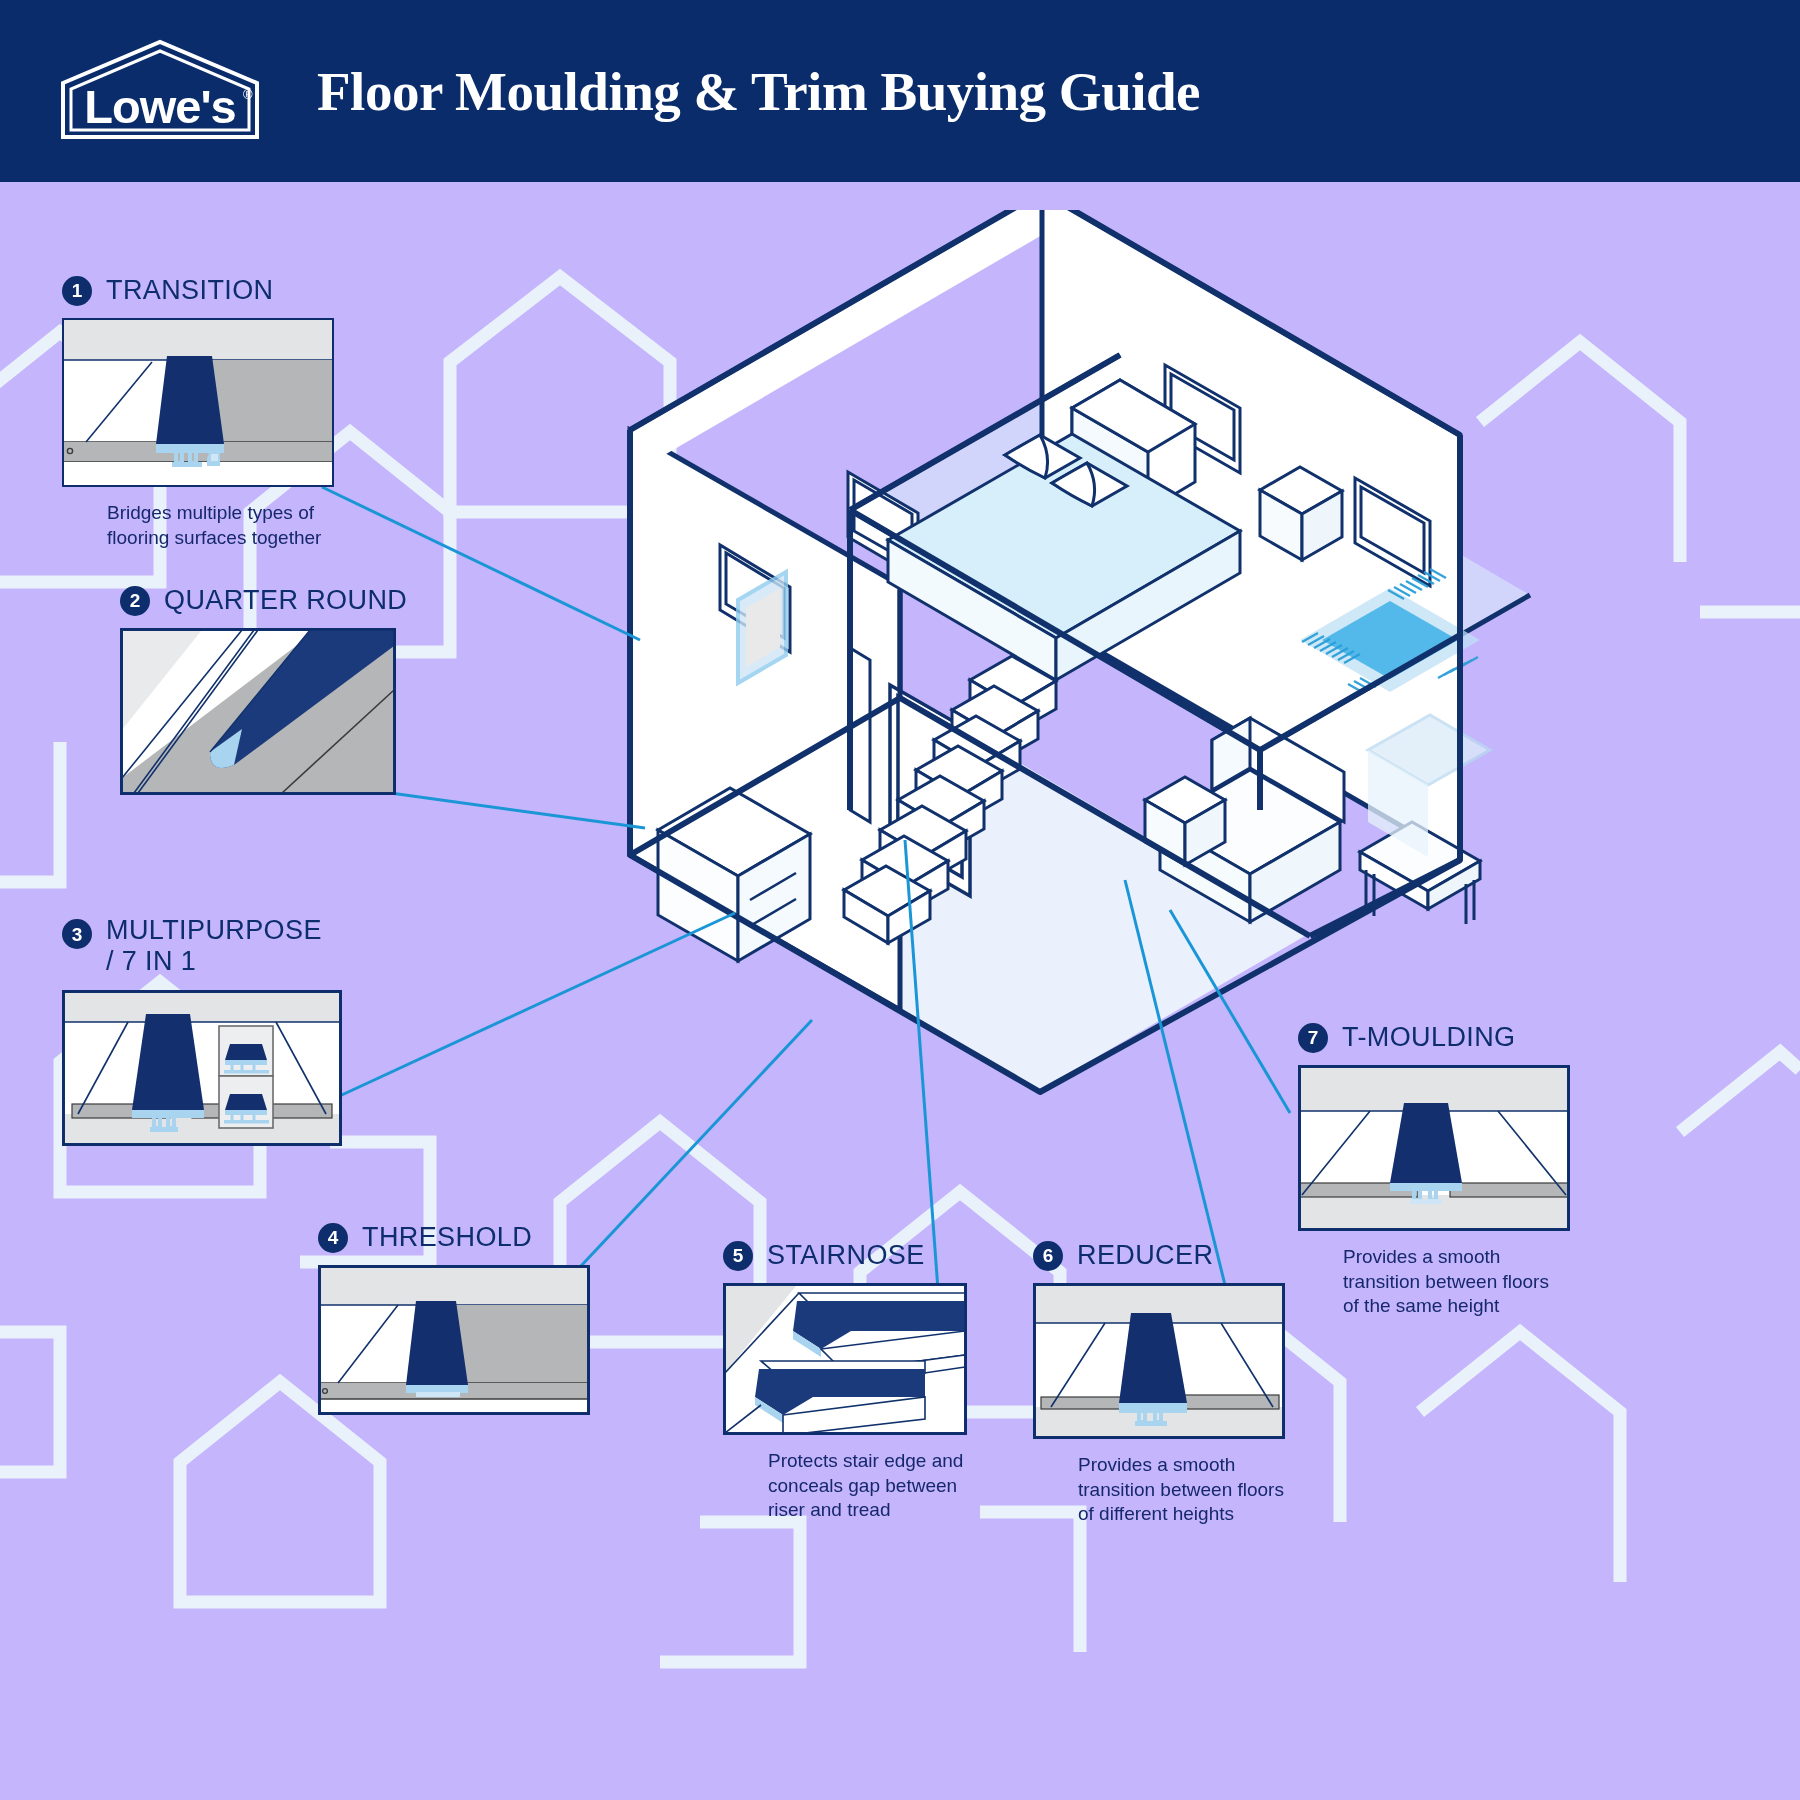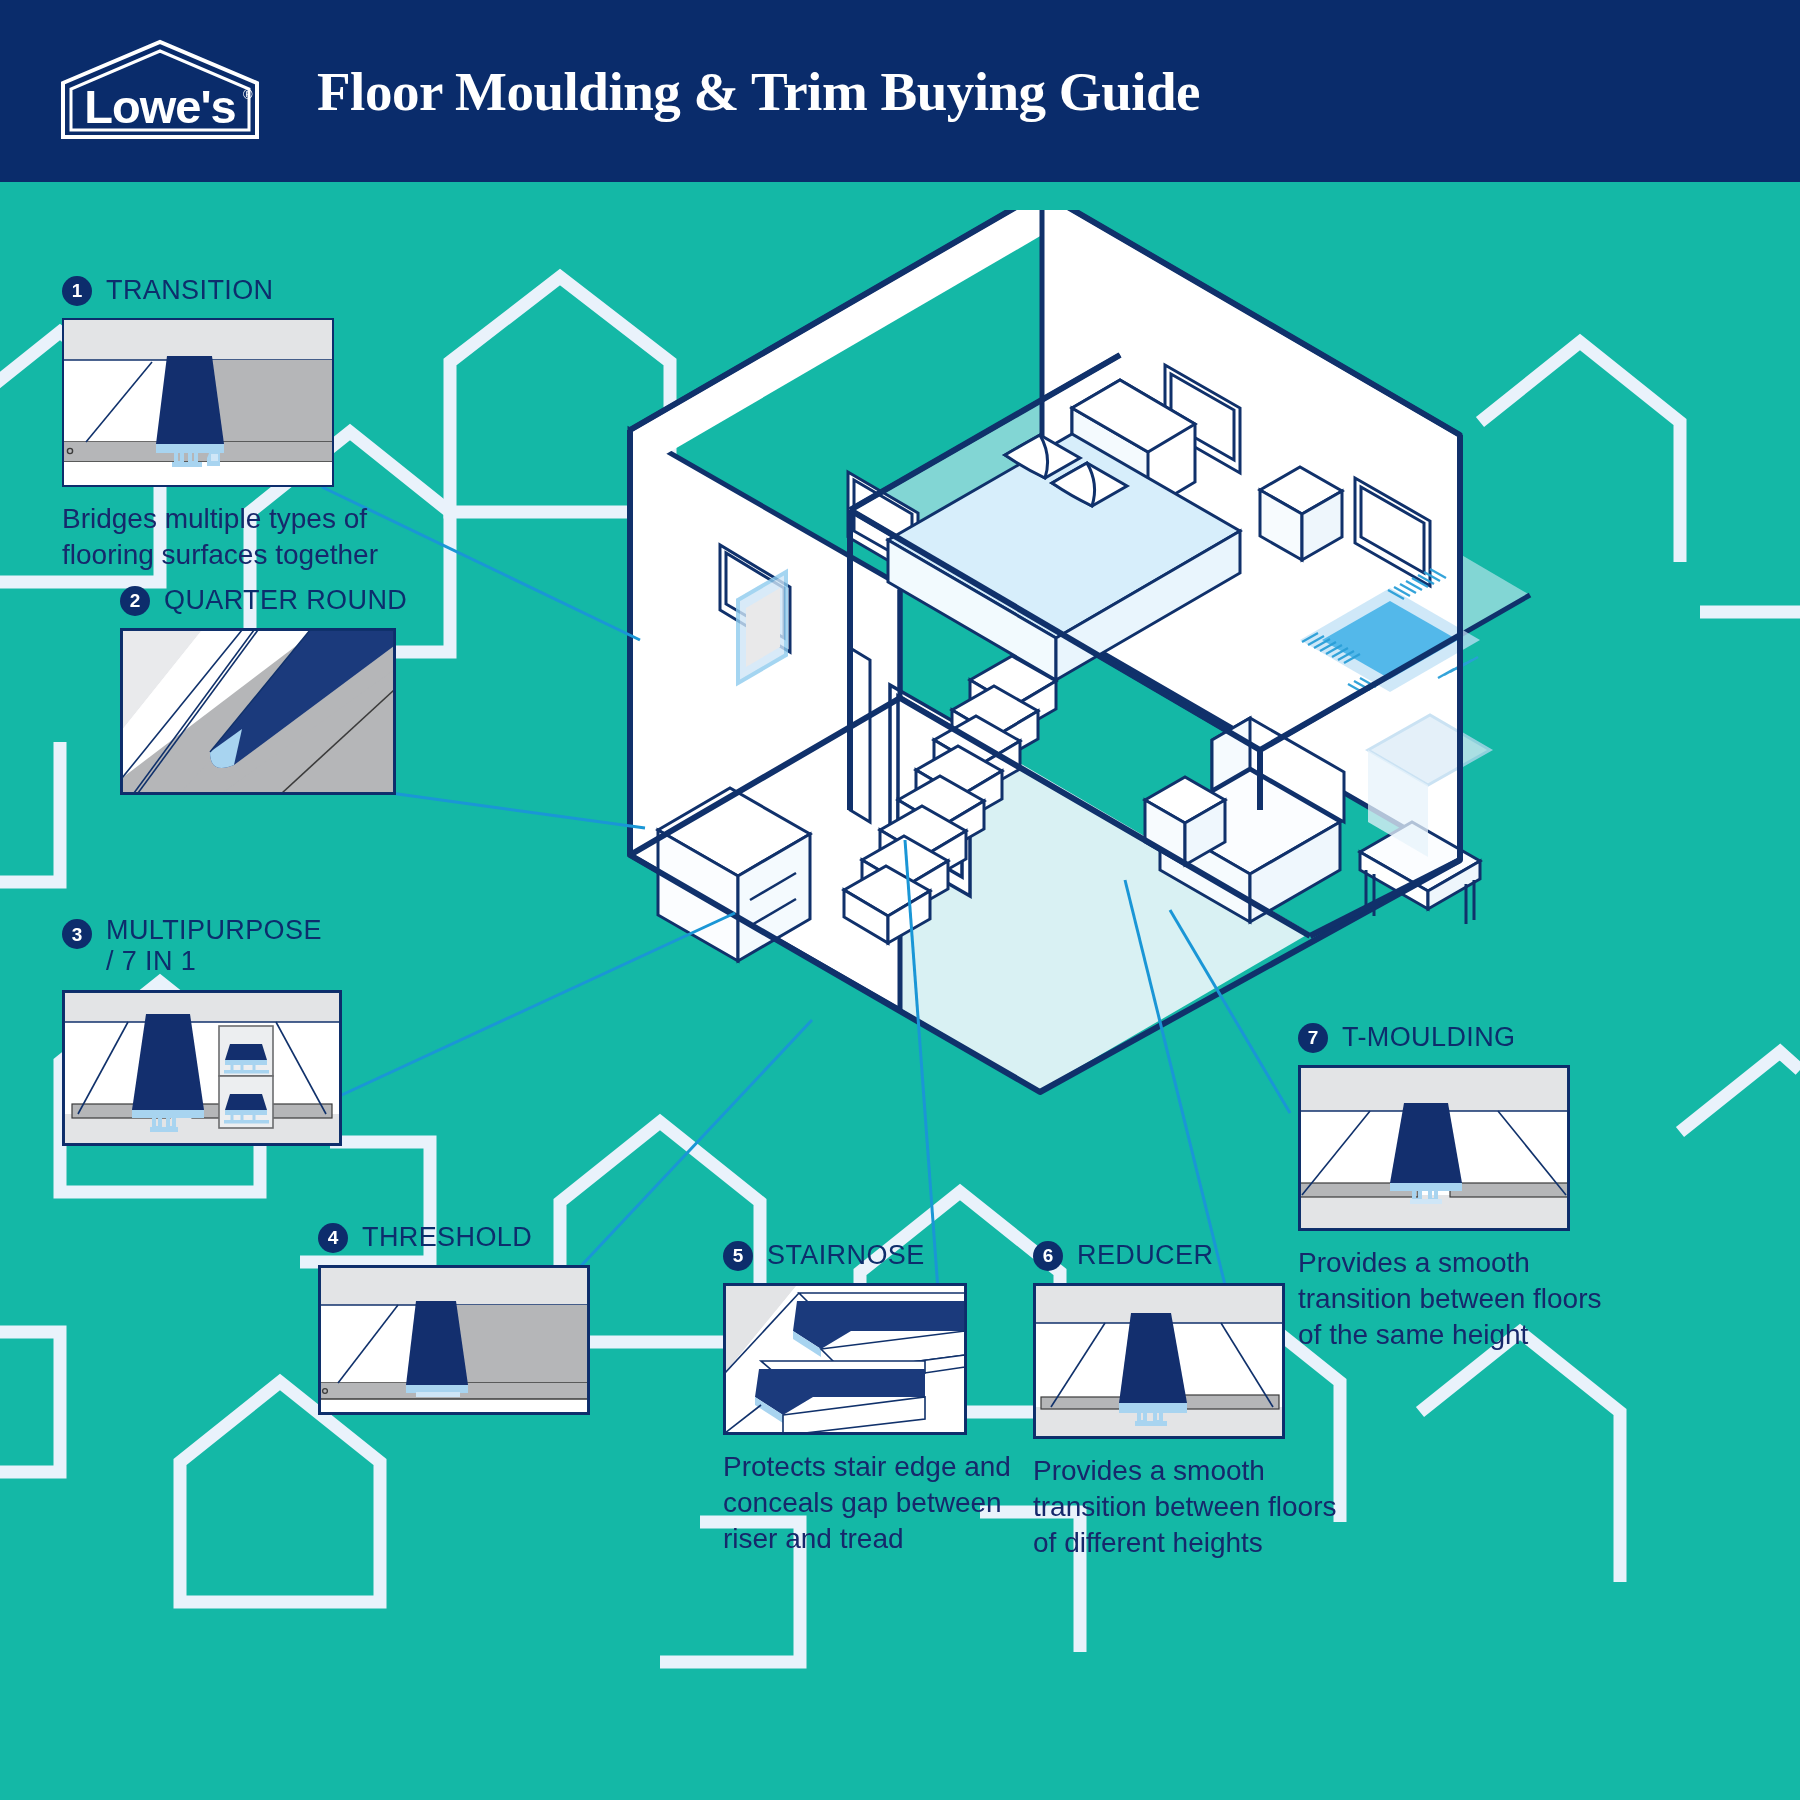--- a/index.html
+++ b/index.html
@@ -3,21 +3,21 @@
 <meta charset="utf-8">
 <style>
   html,body{margin:0;padding:0;}
   body{
     width:1800px;height:1800px;
     background:#ffffff;
     font-family:"Liberation Sans", sans-serif;
     overflow:hidden;
     position:relative;
   }
-  #stage{position:relative;width:1800px;height:1800px;overflow:hidden;background:#14b8a6;}
+  #stage{position:relative;width:1800px;height:1800px;overflow:hidden;background:#c4b5fd;}
 
   
   .header{
     position:absolute;left:0;top:0;width:1800px;height:182px;
     background:#0a2c6b;
     display:flex;align-items:center;
   }
   .logo-box{
     margin-left:55px;
     width:210px;height:108px;position:relative;
@@ -56,22 +56,23 @@
     flex:0 0 auto;line-height:1;
   }
   .panel-title{
     color:#0d2d6c;font-size:27px;font-weight:normal;letter-spacing:0.4px;
     line-height:1.16;white-space:pre-line;
   }
   .panel-img{
     border:2px solid #0d2d6c;background:#ffffff;display:block;
   }
   .panel-caption{
-    color:#16286b;font-size:28px;line-height:1.28;margin-top:14px;
+    color:#16286b;font-size:19px;line-height:1.28;margin-top:14px;
     white-space:pre-line;
+    margin-left:45px;
   }
 </style>
 </head>
 <body>
 
 <div id="stage">
 
   <svg class="bg-layer" viewBox="0 0 1800 1618" xmlns="http://www.w3.org/2000/svg">
     <g fill="none" stroke="#e9f2fb" stroke-width="13">
       <path d="M-40 230 L60 150 L160 230 L160 400 L-40 400 Z"></path>

